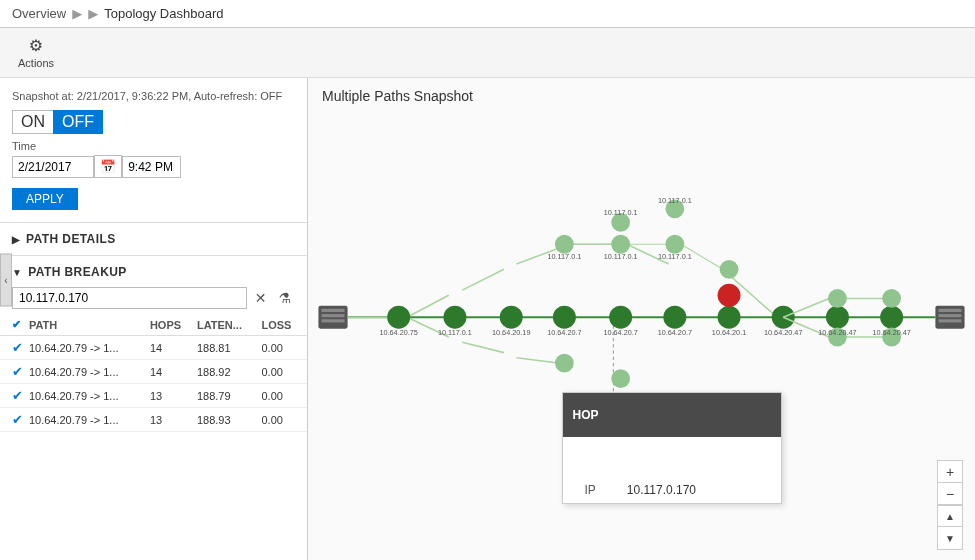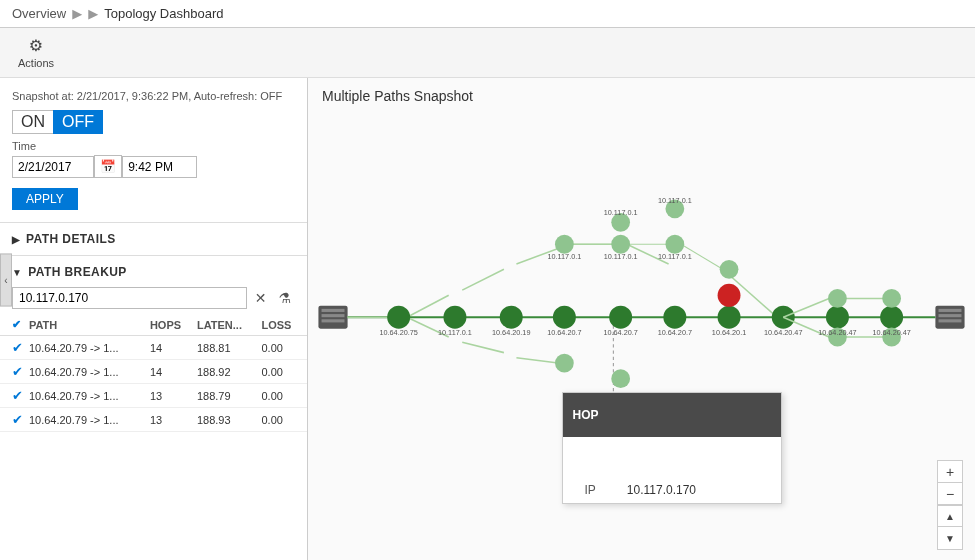--- a/index.html
+++ b/index.html
@@ -87,21 +87,21 @@
       border: 1px solid #bbb;
       background: #fff;
       padding: 3px 5px;
       cursor: pointer;
       font-size: 13px;
     }
     .time-input-2 {
       border: 1px solid #bbb;
       padding: 3px 5px;
       font-size: 12px;
-      width: 75px;
+      width: 59px;
       background: #fff;
     }
     .apply-btn {
       display: inline-block;
       background: #0078d7;
       color: #fff;
       border: none;
       padding: 4px 14px;
       font-size: 12px;
       cursor: pointer;

